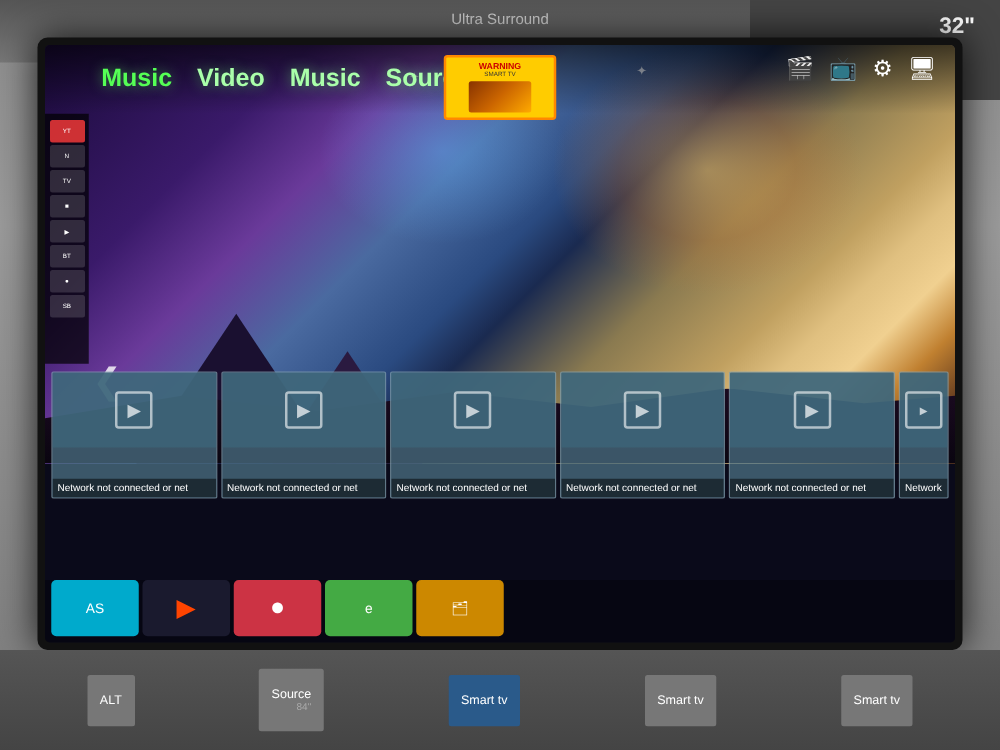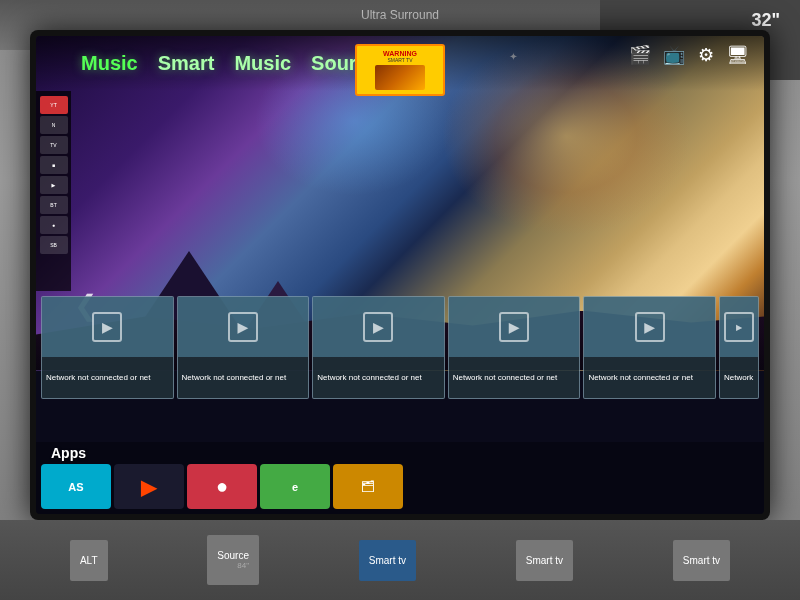--- a/index.html
+++ b/index.html
@@ -359,25 +359,26 @@
       display: flex;
       align-items: center;
       justify-content: center;
       color: rgba(255,255,255,0.7);
       font-size: 14px;
     }
 
     .news-card-label {
       color: white;
       font-size: 8px;
-      padding: 16px 4px;
+      padding: 3px 4px;
       background: rgba(0,0,0,0.5);
       white-space: nowrap;
       overflow: hidden;
       text-overflow: ellipsis;
+      margin-top: 25px;
     }
 
     
     .apps-section {
       position: absolute;
       bottom: 0;
       left: 0;
       right: 0;
       z-index: 10;
       background: rgba(0,0,0,0.3);
@@ -407,21 +408,21 @@
       font-size: 18px;
       font-weight: bold;
       color: white;
       cursor: pointer;
       overflow: hidden;
       position: relative;
     }
 
     .app-icon span {
       font-size: 11px;
-      font-weight: bold;
+      font-weight: normal;
     }
 
     
     .store-bottom {
       position: absolute;
       bottom: 0;
       left: 0;
       right: 0;
       height: 80px;
       background: linear-gradient(180deg, #555 0%, #444 100%);
@@ -502,21 +503,21 @@
           <span>●</span>
         </div>
         <div class="side-menu-item">
           <span>SB</span>
         </div>
       </div>
 
       <div class="nav-bar">
         <div class="nav-items">
           <span class="nav-item active">Music</span>
-          <span class="nav-item">Smart</span>
+          <span class="nav-item">Video</span>
           <span class="nav-item">Music</span>
           <span class="nav-item">Source</span>
         </div>
 
         <div class="warning-badge">
           <div class="warning-title">WARNING</div>
           <div class="warning-text">SMART TV</div>
           <div class="warning-img"></div>
         </div>
 
@@ -565,21 +566,20 @@
           <div class="news-card" style="max-width: 40px; overflow:hidden;">
             <div class="news-card-thumb">
               <div class="play-btn" style="font-size:8px;">▶</div>
             </div>
             <div class="news-card-label">Network</div>
           </div>
         </div>
       </div>
 
       <div class="apps-section">
-        <div class="apps-title">Apps</div>
         <div class="apps-row">
           <div class="app-icon" style="background:#00aacc;">
             <span>AS</span>
           </div>
           <div class="app-icon" style="background:#1a1a2e;">
             <span style="font-size:20px; color:#ff4400;">▶</span>
           </div>
           <div class="app-icon" style="background:#cc3344;">
             <span style="font-size:20px;">●</span>
           </div>

